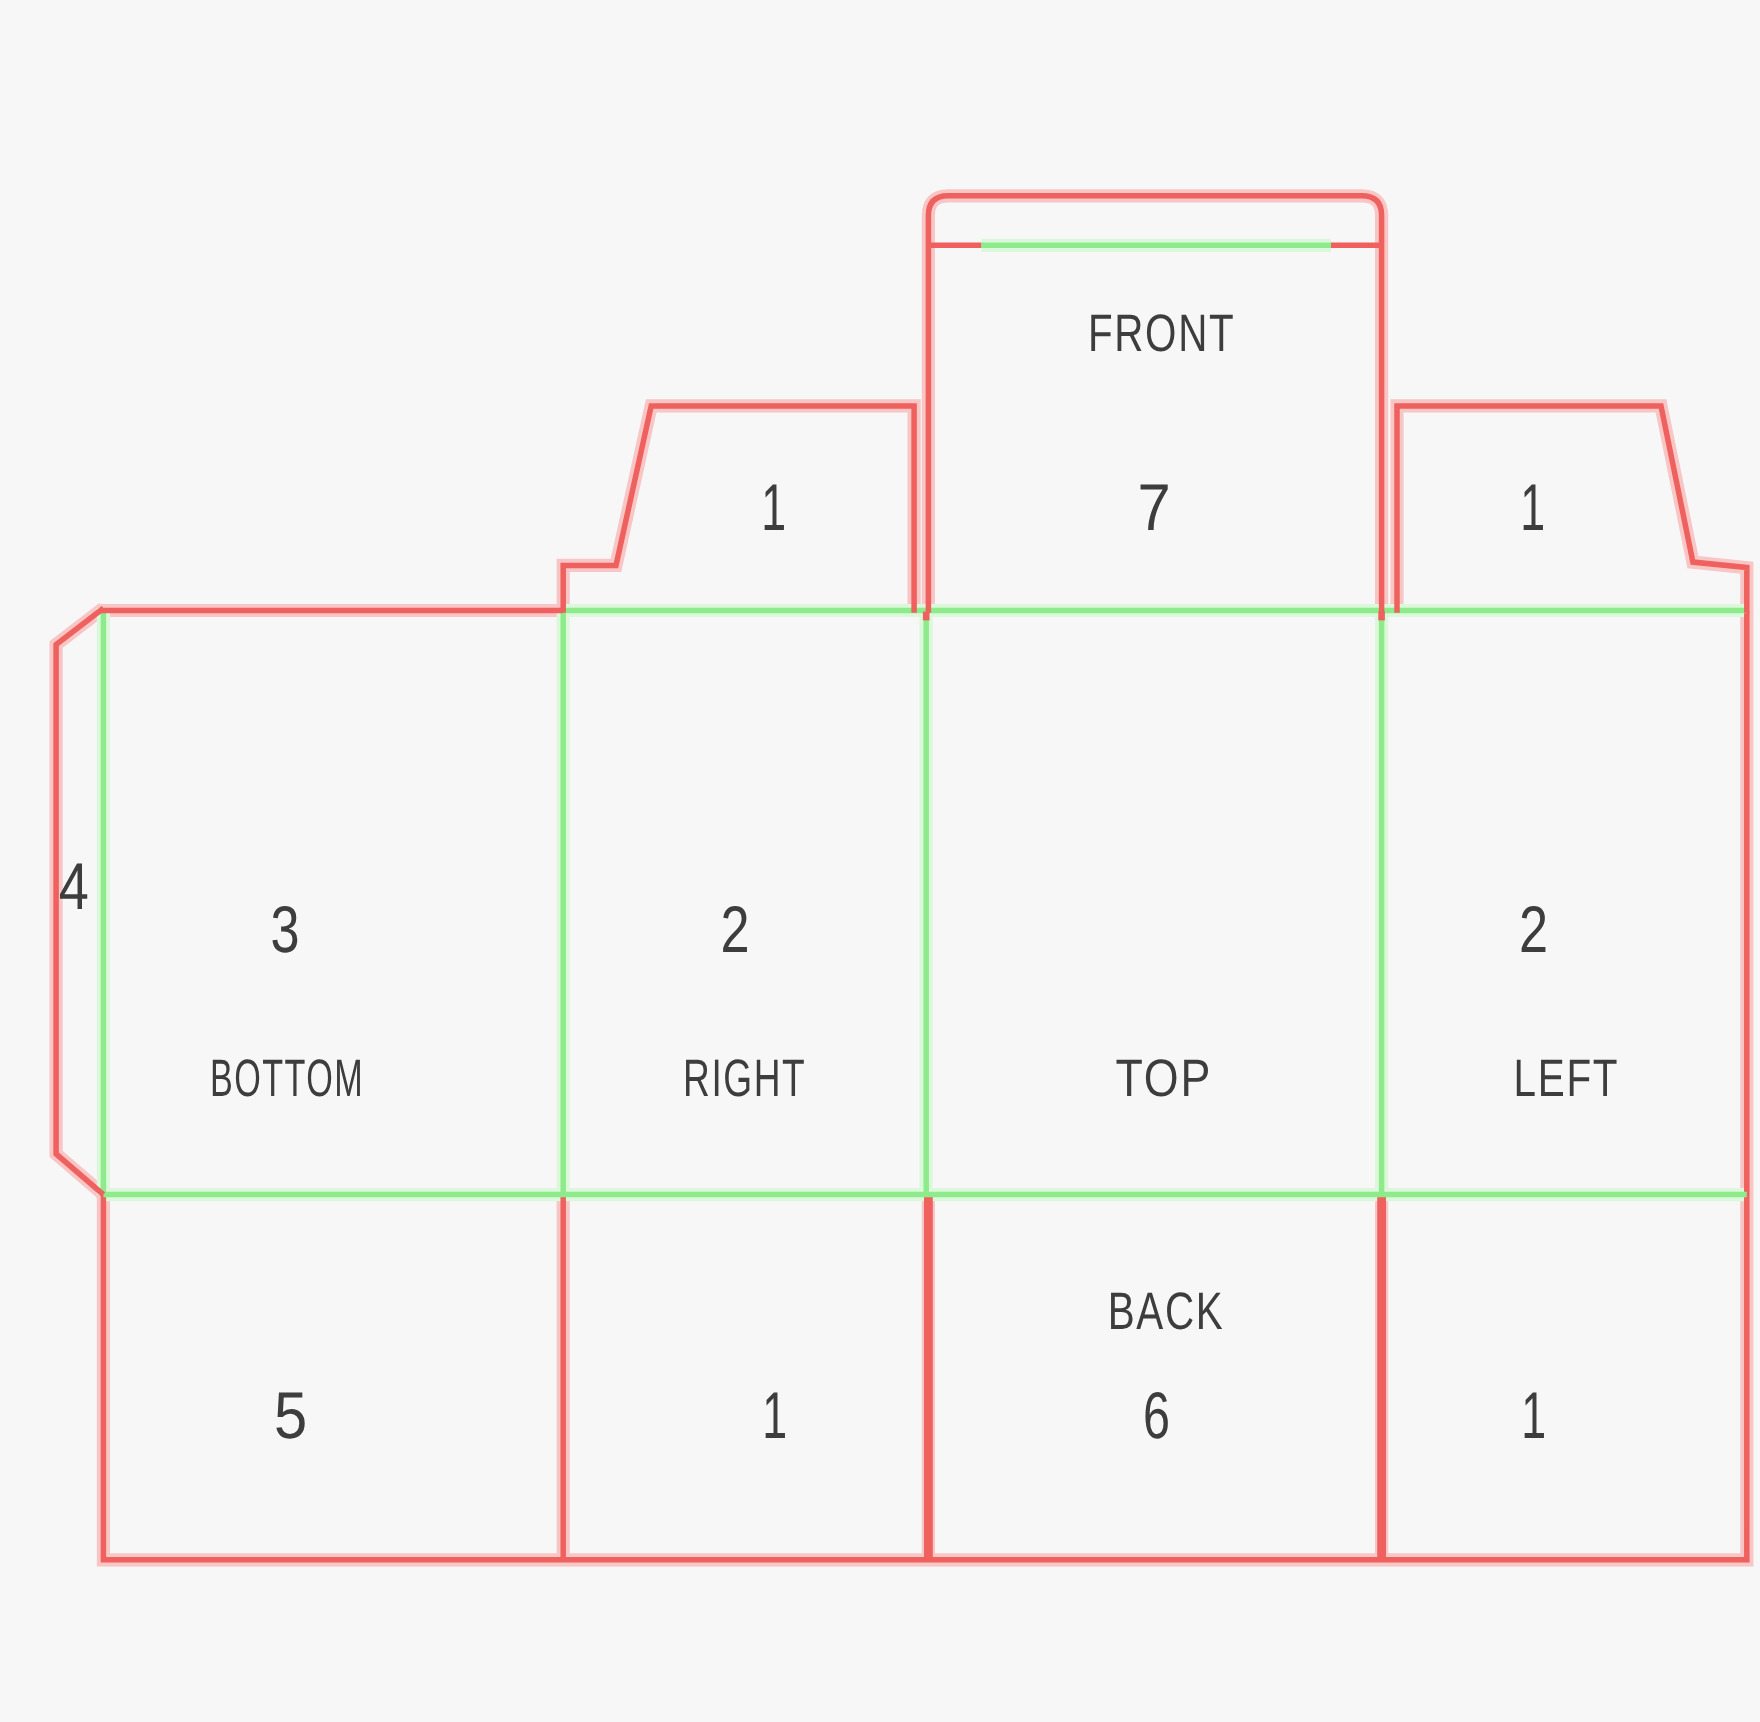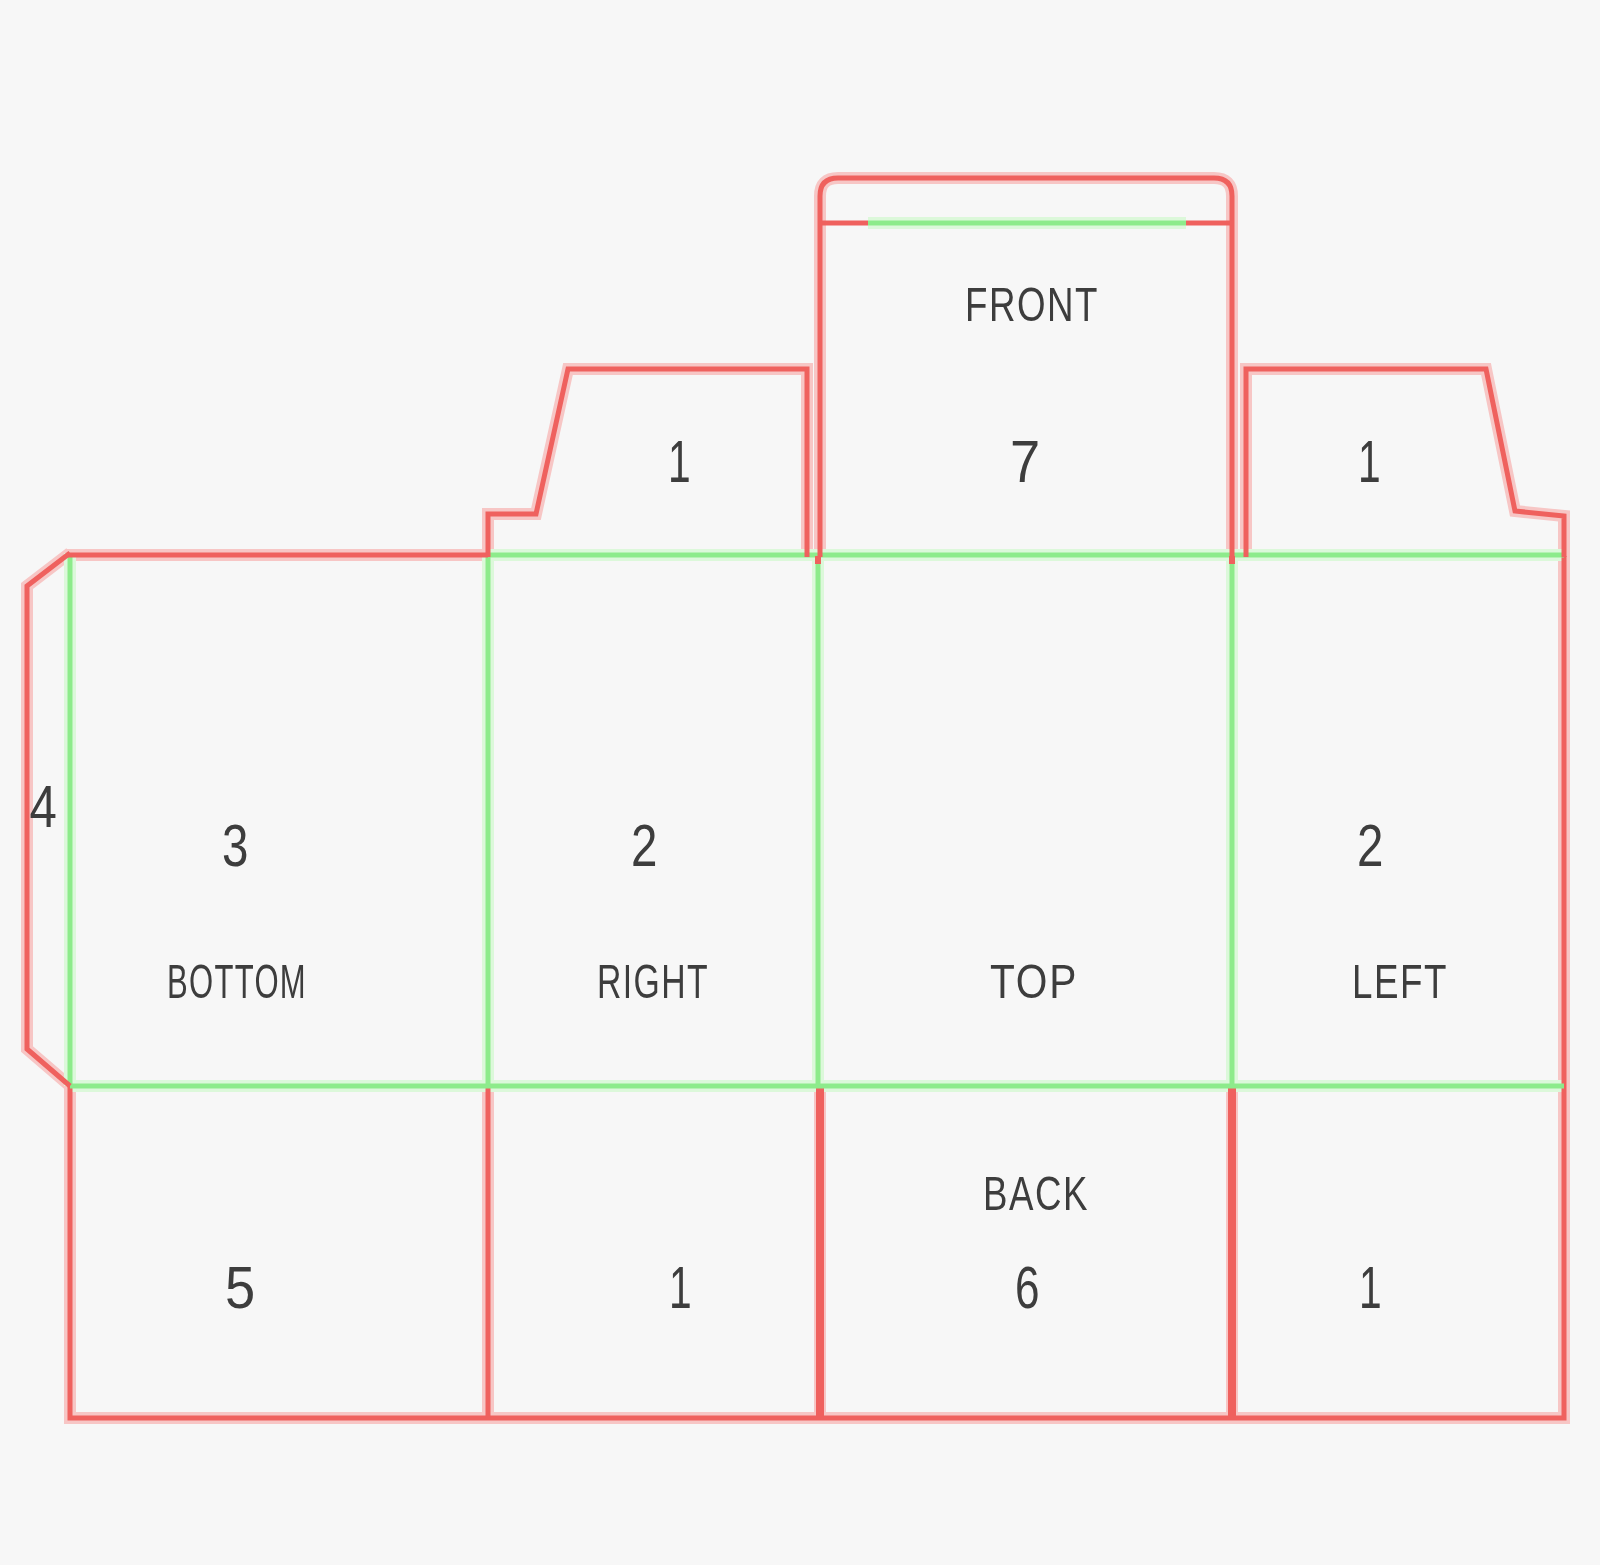--- a/index.html
+++ b/index.html
@@ -7,20 +7,21 @@
     padding: 0;
     width: 1600px;
     height: 1565px;
     background: #f7f7f7;
     overflow: hidden;
   }
   .stage {
     position: relative;
     width: 1339px;
     height: 1565px;
+    margin-left: 24px;
   }
   svg { display: block; }
   text {
     font-family: "Liberation Sans", "DejaVu Sans", sans-serif;
     letter-spacing: 2px;
   }
   .panel-label { font-size: 48px; }
   .panel-number { font-size: 60px; }
 </style>
 </head>

